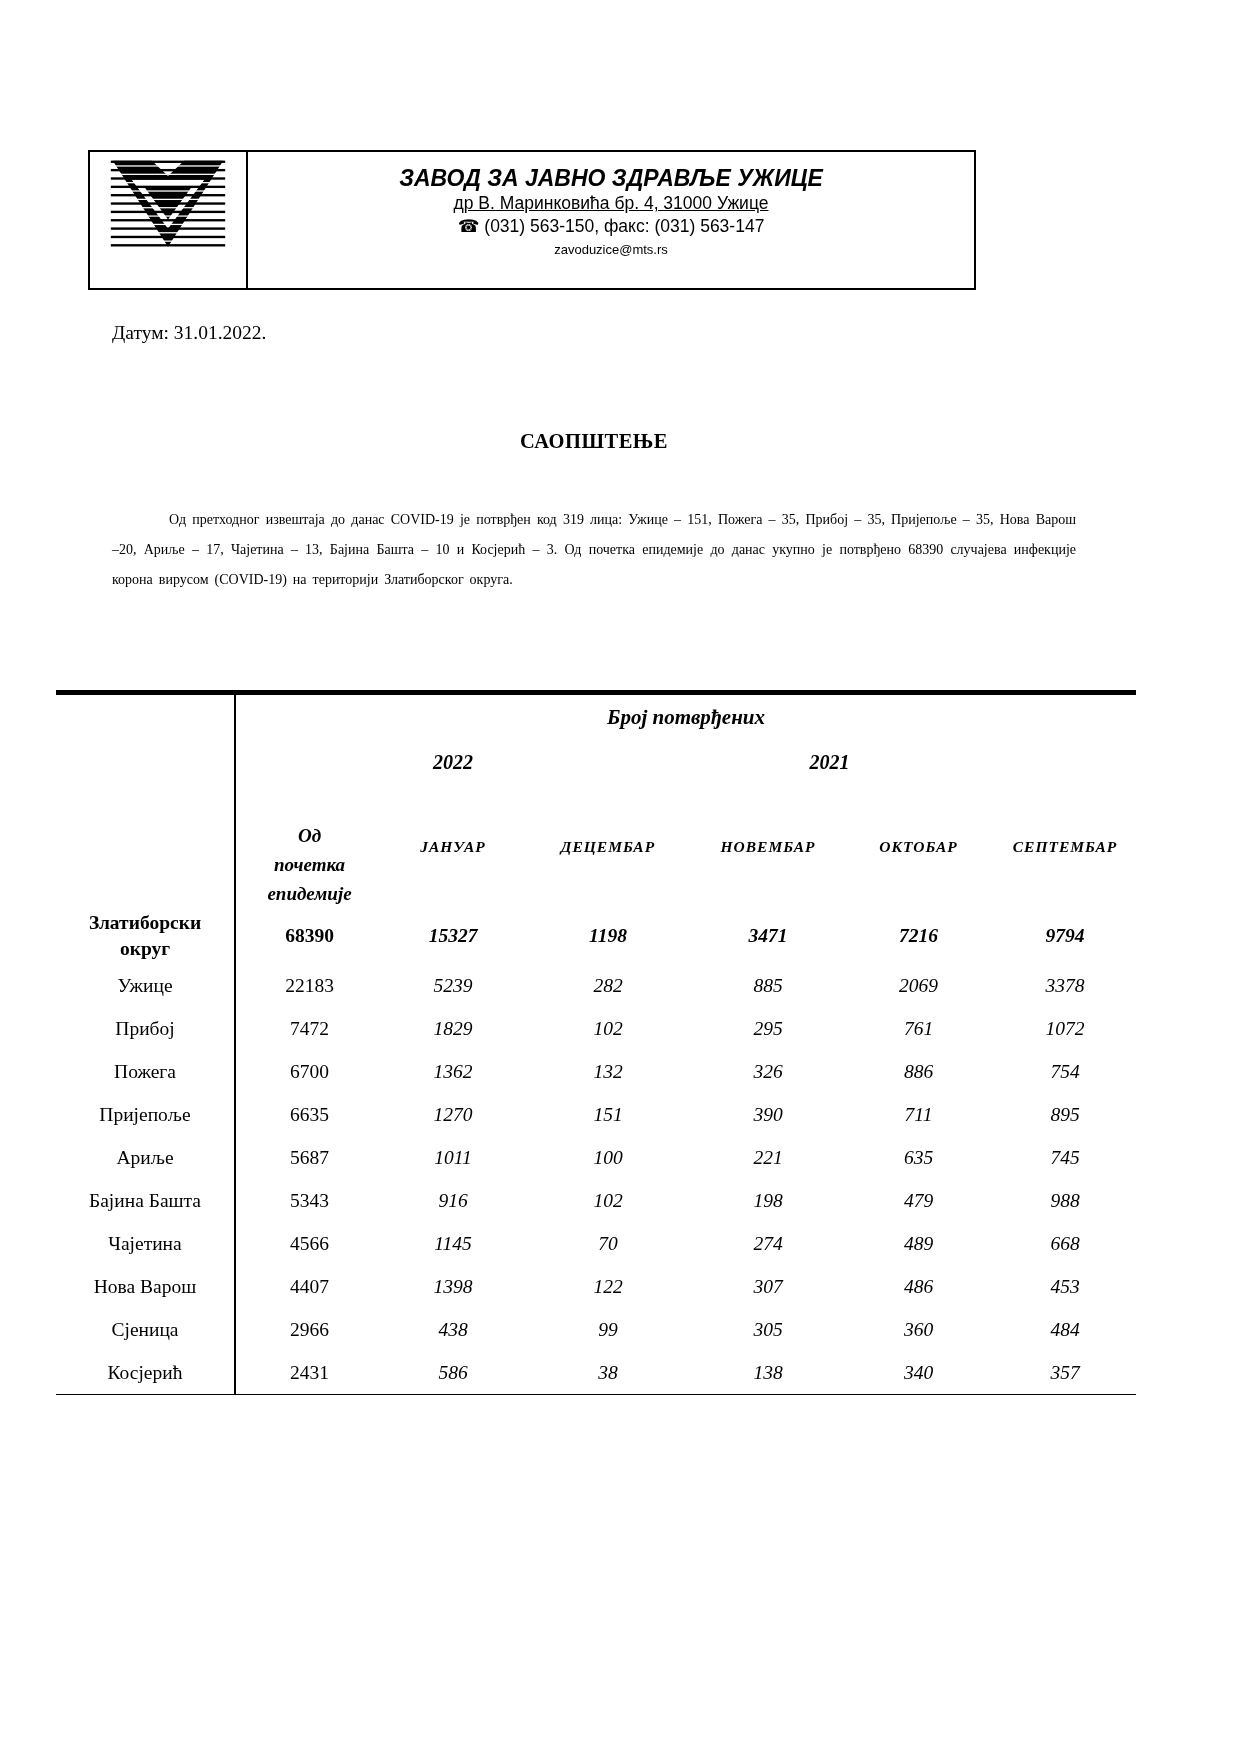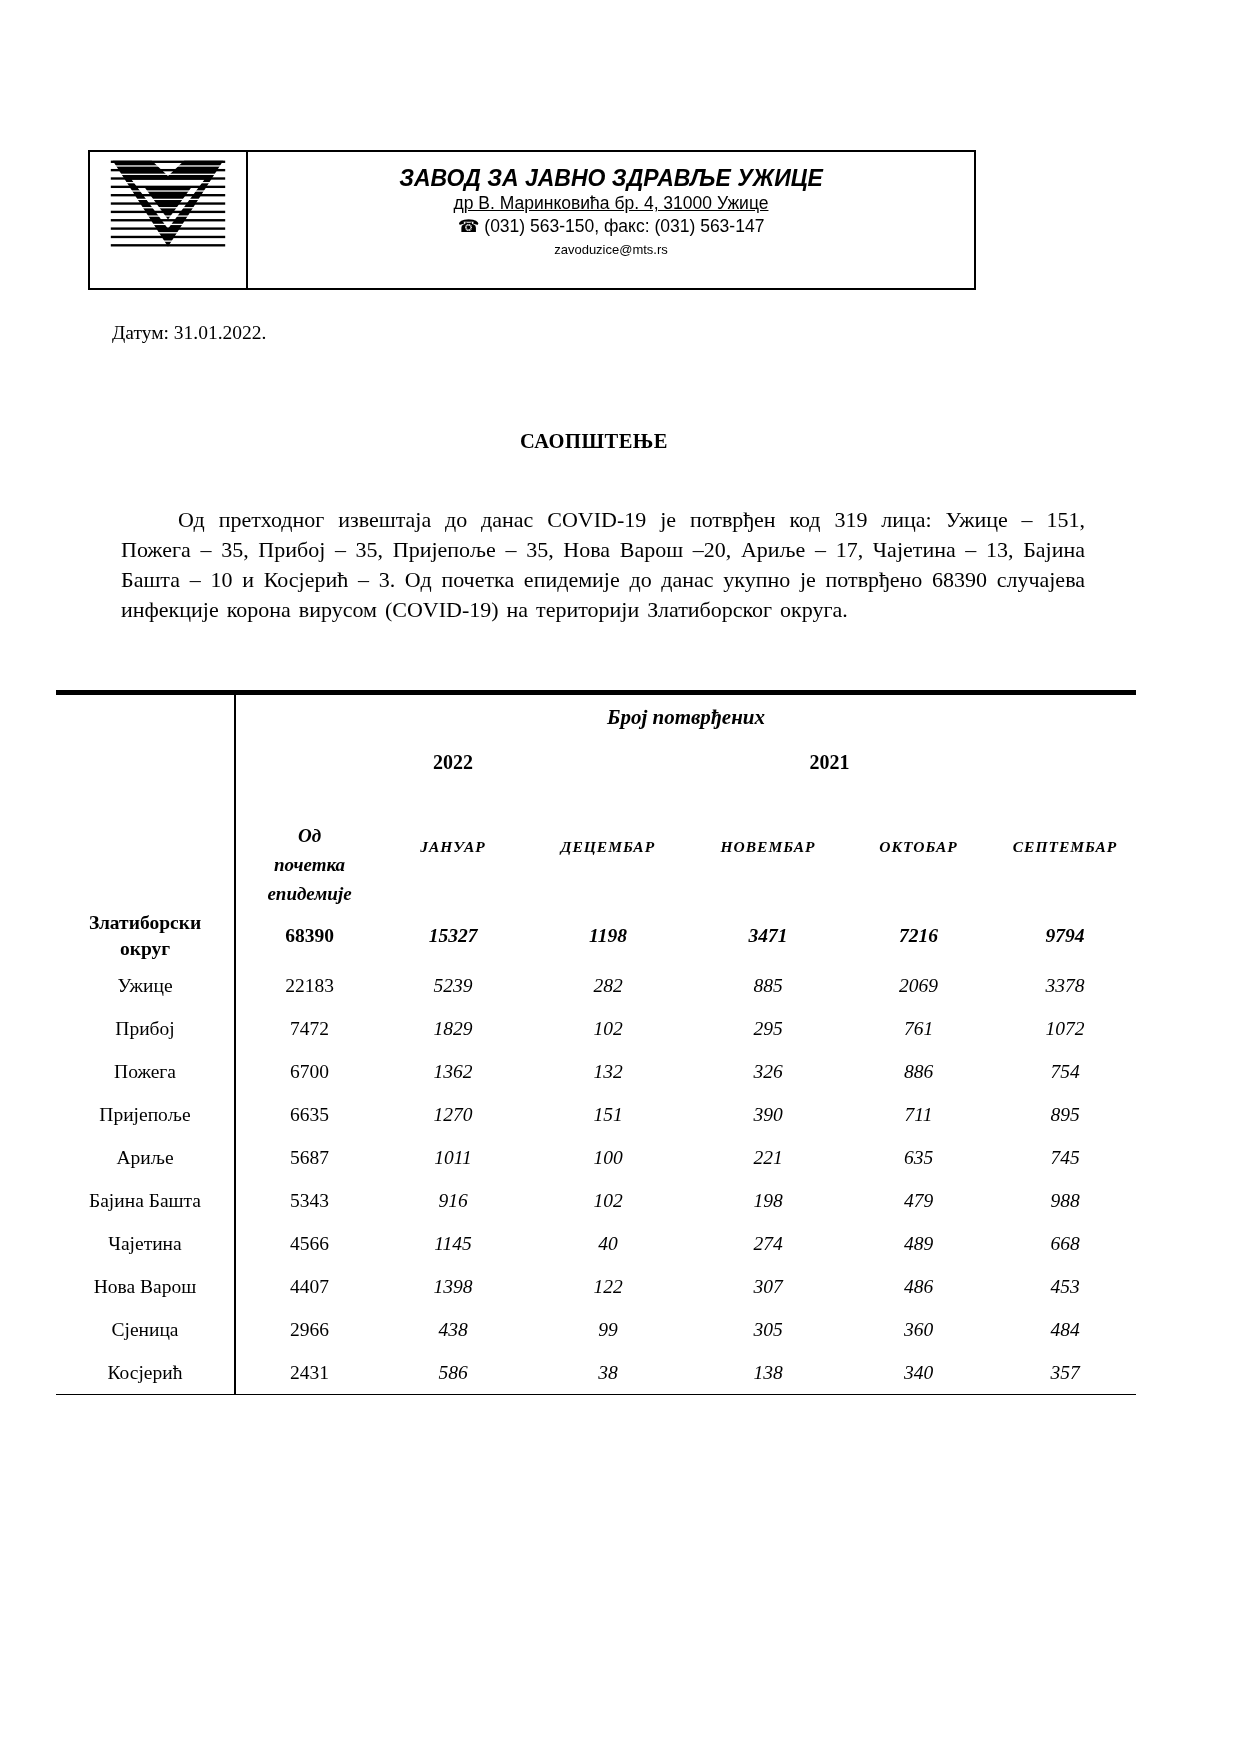--- a/index.html
+++ b/index.html
@@ -41,45 +41,44 @@
     position:absolute;left:112px;top:322px;
     font-size:19.5px;
   }
   .doc-title{
     position:absolute;left:112px;top:430px;width:964px;
     text-align:center;font-weight:bold;font-size:20.5px;
     letter-spacing:0.5px;
   }
   .body-par{
     position:absolute;left:112px;top:505px;width:964px;
-    font-size:22px;line-height:30px;
+    font-size:14px;line-height:30px;
     text-align:justify;text-indent:57px;
     word-spacing:2.5px;
-    margin-left:9px;
   }
 
   
   table.main-table{
     position:absolute;left:56px;top:690px;
     width:1080px;
     border-collapse:collapse;
     border-top:5px solid #000;
     border-bottom:1px solid #000000;
     table-layout:fixed;
   }
   .main-table td{
     padding:0;margin:0;vertical-align:middle;
     text-align:center;overflow:hidden;
   }
   .divider{border-right:2px solid #000;}
   .tr-span td{height:45px;}
   .tr-years td{height:45px;}
   .tr-headers td{height:100px;}
   .h-span{font-size:21px;font-weight:bold;font-style:italic;}
-  .h-year{font-size:20px;font-weight:bold;}
+  .h-year{font-size:20px;font-weight:bold;font-style:italic;}
   .h-col{font-size:15.5px;font-weight:bold;font-style:italic;letter-spacing:1px;}
   .h-first{font-size:19px;letter-spacing:0;}
   .h-first .w3{display:inline-block;width:98px;line-height:29px;margin-top:36px;}
   .tr-data td{height:43px;font-size:19.5px;}
   .tr-data-first td{height:56px;}
   .c-label .wlab{display:inline-block;width:150px;line-height:26px;}
   .c-total{font-style:normal;}
   .c-month{font-style:italic;}
   .row-bold td{font-weight:bold;}
 </style>
@@ -227,21 +226,21 @@
         <td class="c-month">916</td>
         <td class="c-month">102</td>
         <td class="c-month">198</td>
         <td class="c-month">479</td>
         <td class="c-month">988</td>
       </tr>
       <tr class="tr-data">
         <td class="c-label divider"><span class="wlab">Чајетина</span></td>
         <td class="c-total">4566</td>
         <td class="c-month">1145</td>
-        <td class="c-month">40</td>
+        <td class="c-month">70</td>
         <td class="c-month">274</td>
         <td class="c-month">489</td>
         <td class="c-month">668</td>
       </tr>
       <tr class="tr-data">
         <td class="c-label divider"><span class="wlab">Нова Варош</span></td>
         <td class="c-total">4407</td>
         <td class="c-month">1398</td>
         <td class="c-month">122</td>
         <td class="c-month">307</td>

